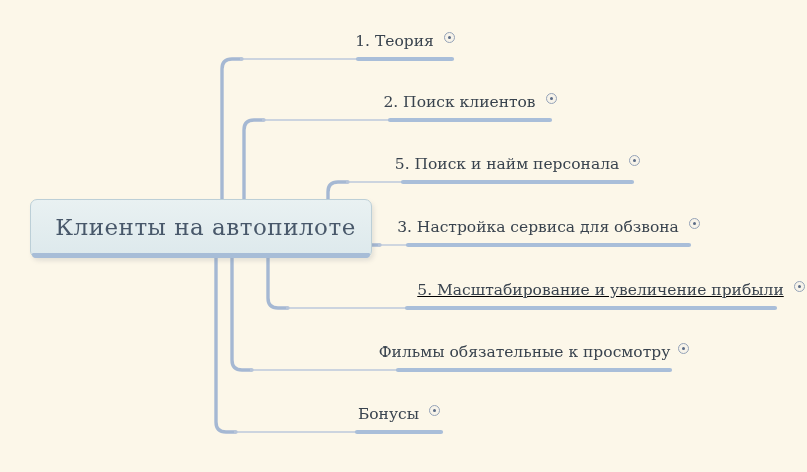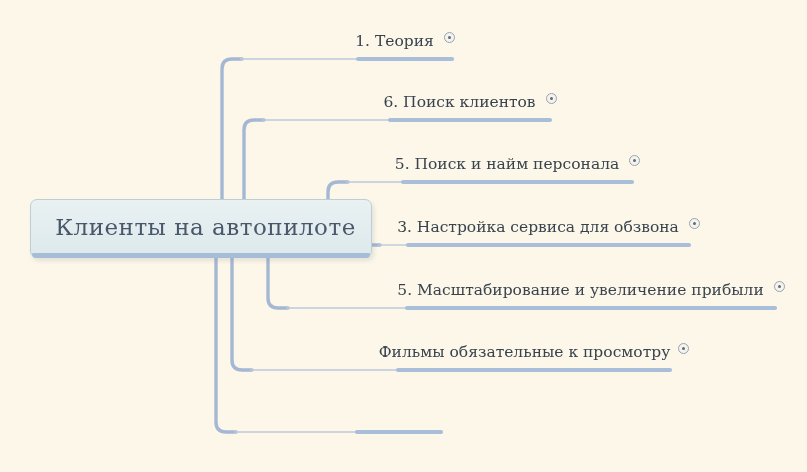--- a/index.html
+++ b/index.html
@@ -86,33 +86,37 @@
   <div class="central">
     <span class="label">Клиенты на автопилоте</span>
     <span class="underbar"></span>
   </div>
 
   <div class="topic" style="left:358px; top:32px;  width:94px;">
     <span class="label">1. Теория</span>
     <span class="toggle"></span>
   </div>
   <div class="topic" style="left:390px; top:93px;  width:160px;">
-    <span class="label">6. Поиск клиентов</span>
+    <span class="label">2. Поиск клиентов</span>
     <span class="toggle"></span>
   </div>
   <div class="topic" style="left:403px; top:155px; width:229px;">
     <span class="label">5. Поиск и найм персонала</span>
     <span class="toggle"></span>
   </div>
   <div class="topic" style="left:408px; top:218px; width:281px;">
     <span class="label">3. Настройка сервиса для обзвона</span>
     <span class="toggle"></span>
   </div>
-  <div class="topic" style="left:407px; top:281px; width:368px;">
+  <div class="topic" style="left:427px; top:281px; width:368px;text-decoration:underline;">
     <span class="label">5. Масштабирование и увеличение прибыли</span>
     <span class="toggle"></span>
   </div>
   <div class="topic" style="left:398px; top:343px; width:272px;gap:8px;">
     <span class="label">Фильмы обязательные к просмотру</span>
     <span class="toggle"></span>
   </div>
+  <div class="topic" style="left:357px; top:405px; width:84px;">
+    <span class="label">Бонусы</span>
+    <span class="toggle"></span>
+  </div>
 
 </div>
 
 </body></html>

